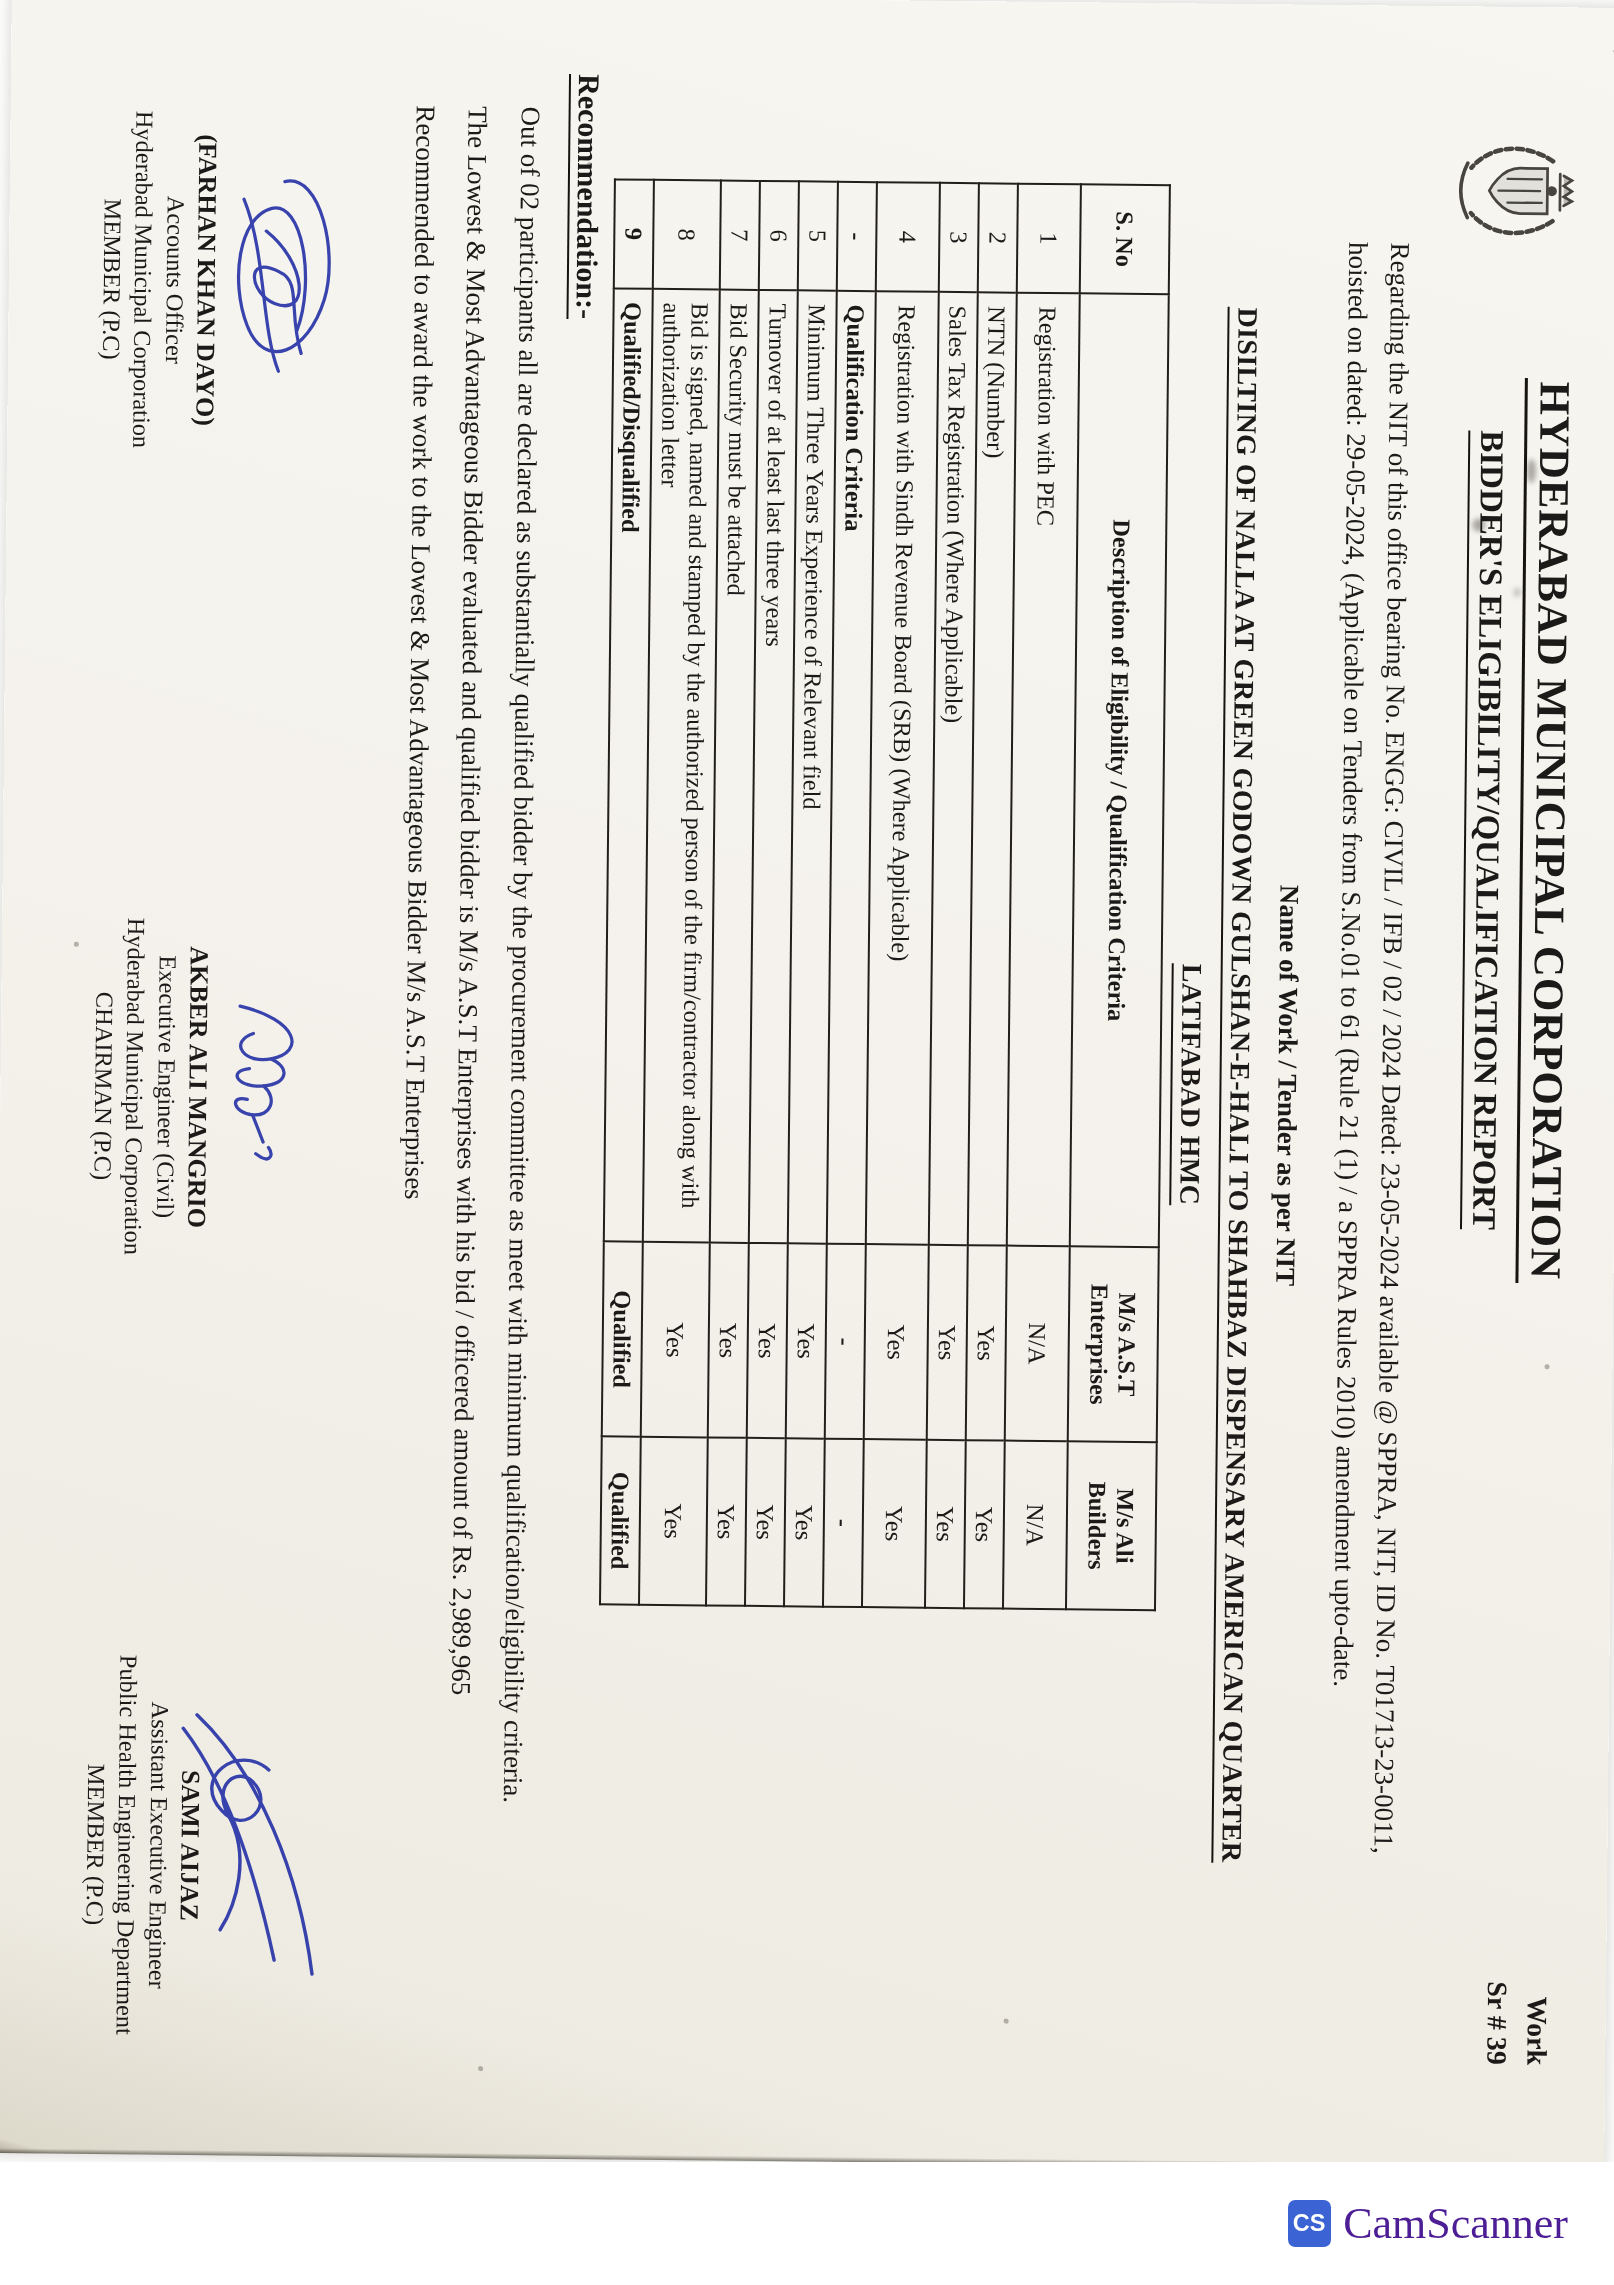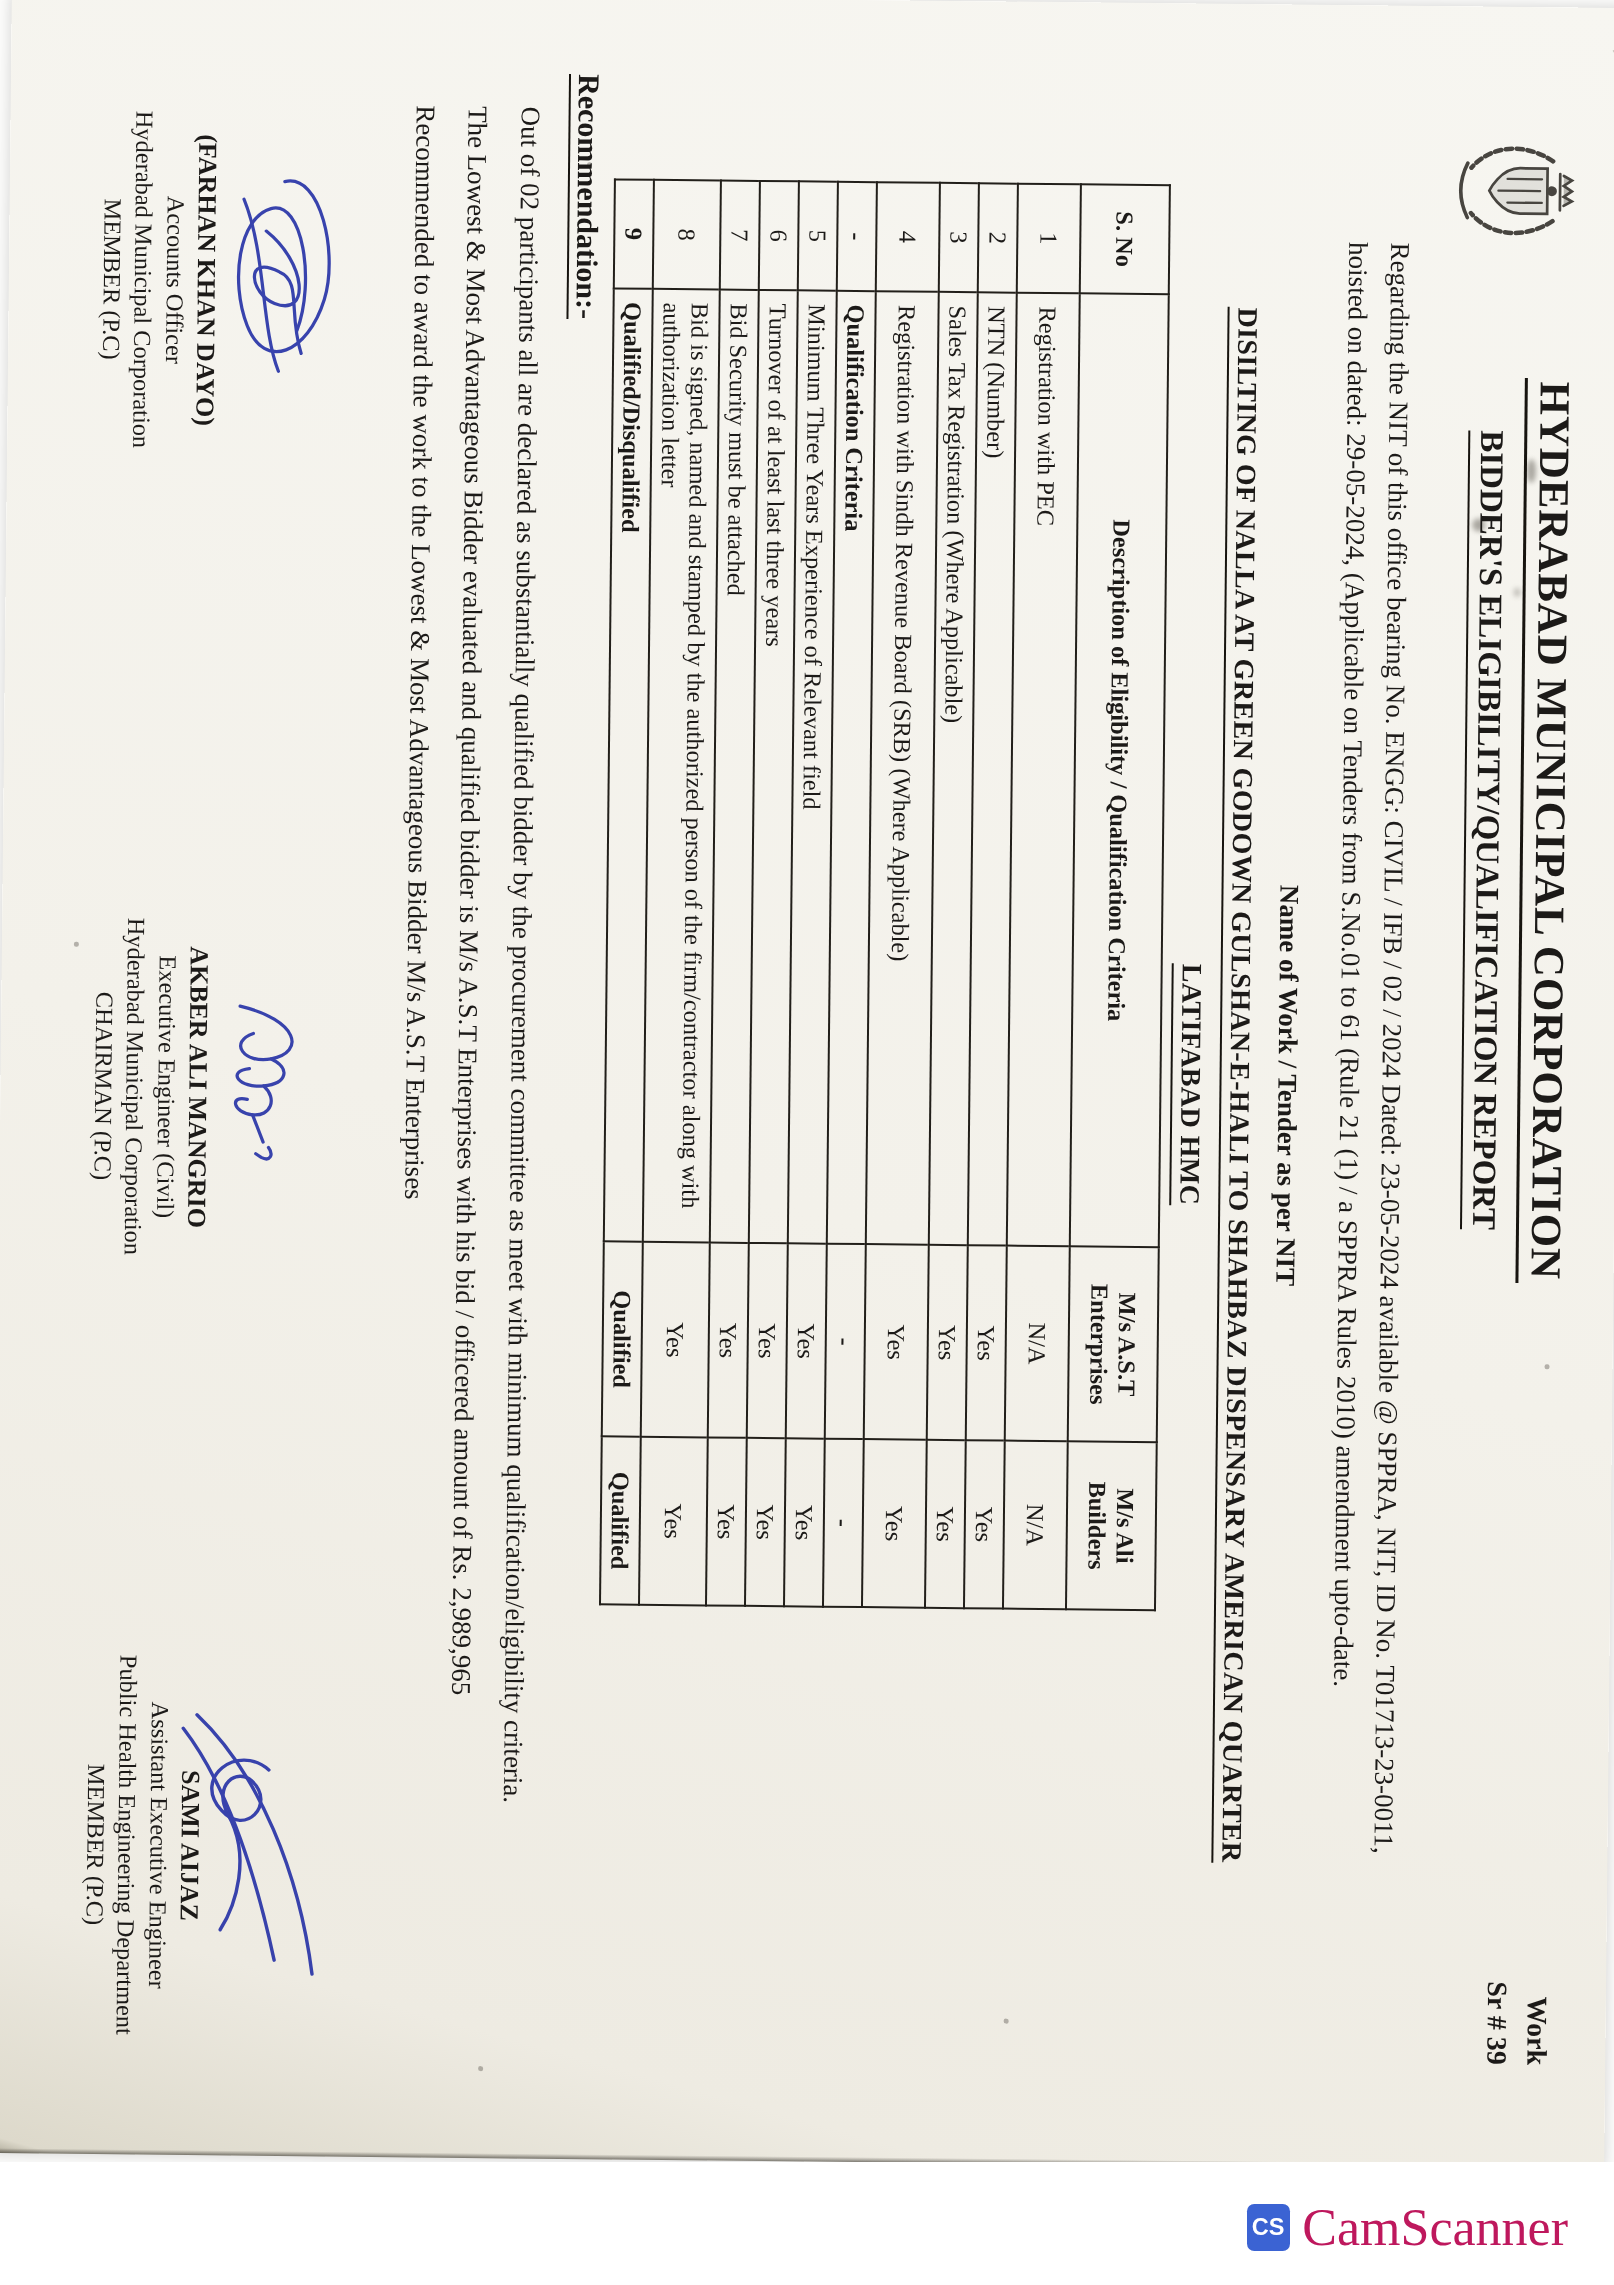--- a/index.html
+++ b/index.html
@@ -64,21 +64,21 @@
   .sigC .scr svg{bottom:-36px;}
   .nm{font-size:26px;font-weight:bold;}
   .ln{font-size:24.4px;line-height:1.3;}
 
   
   .footer{position:absolute;left:0;top:2162px;width:1615px;height:123px;background:#ffffff;}
   .cam{position:absolute;right:47px;top:36px;display:flex;align-items:center;gap:12.7px;}
   .cs-box{width:43px;height:47px;background:#3b63d3;border-radius:7.2px;color:#fff;
       font-weight:bold;font-size:23.5px;display:flex;align-items:center;justify-content:center;
       font-family:"Liberation Sans", sans-serif;}
-  .cam-text{font-size:52px;color:#be185d;}
+  .cam-text{font-size:44px;color:#4c1d95;}
 </style>
 </head>
 <body>
 
 <div class="doc">
 
   <div class="fold"></div>
   <div class="smudge" style="left:452px;top:86px;width:23.5px;height:9px;"></div>
   <div class="smudge" style="left:512px;top:136px;width:12.7px;height:12.7px;"></div>
   <div class="smudge" style="left:581px;top:100px;width:9px;height:7.2px;opacity:.3;"></div>

